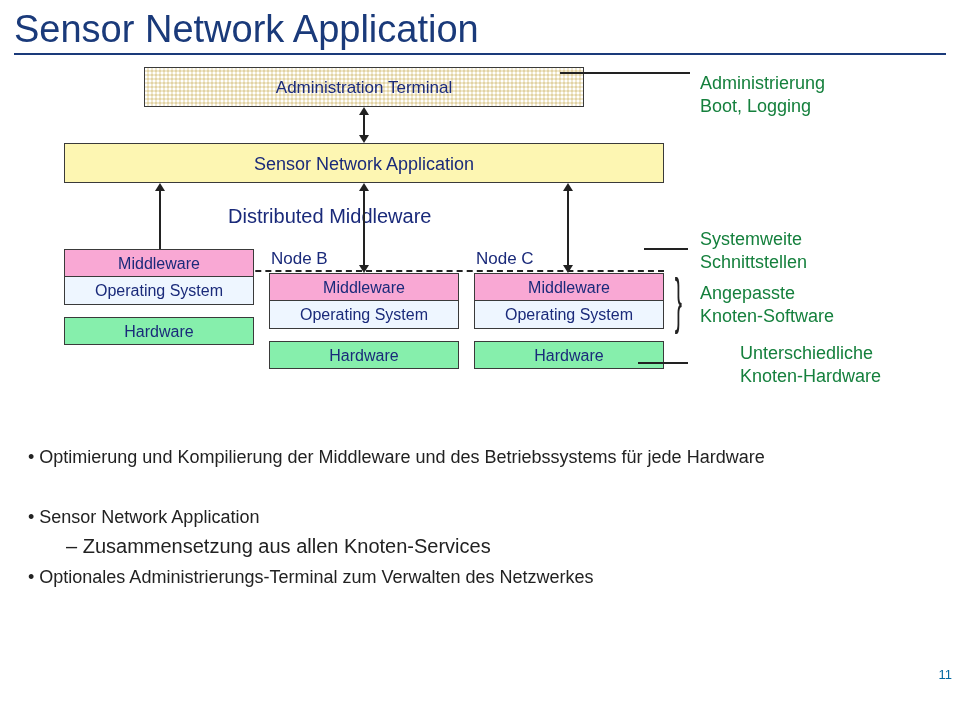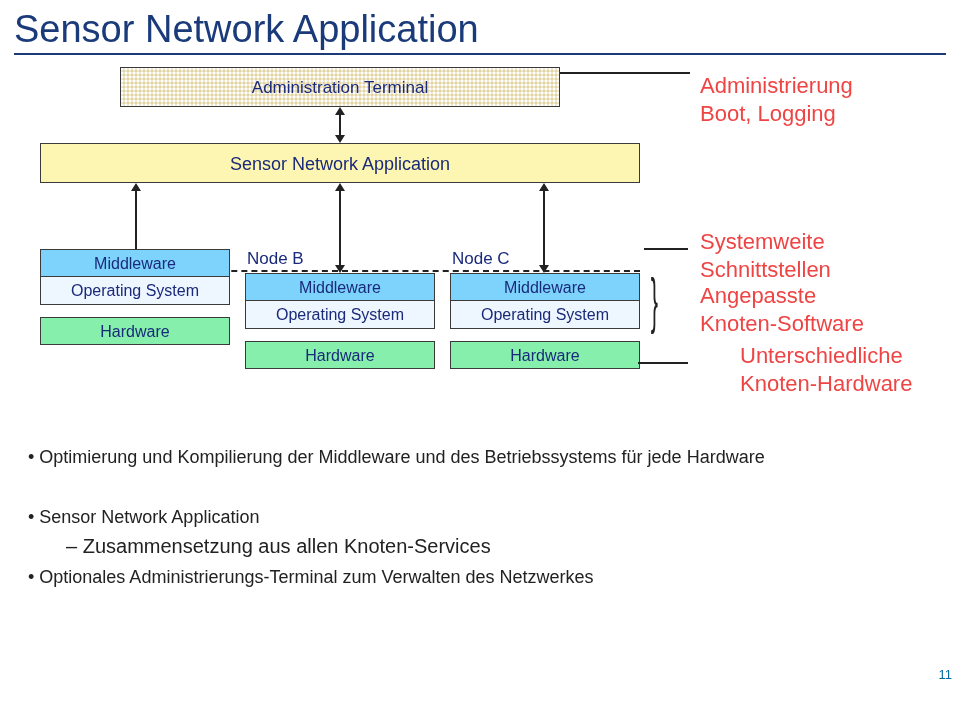--- a/index.html
+++ b/index.html
@@ -1,34 +1,34 @@
 <!DOCTYPE html>
 <html><head>
 <meta charset="utf-8">
 <style>
 *{box-sizing:border-box;margin:0;padding:0}
 body{font-family:Arial,Helvetica,sans-serif;width:960px;height:704px;background:#fff;position:relative;overflow:hidden}
 .title{font-size:38px;color:#1a3a7a;padding:8px 14px 2px}
 .hr{height:2px;background:#1a3a7a;margin:0 14px 12px}
-.stage{position:relative;width:640px;margin-left:40px;height:360px}
+.stage{position:relative;width:640px;margin-left:64px;height:360px}
 .admin{position:absolute;left:80px;top:0;width:440px;height:40px;background:repeating-linear-gradient(90deg,#fff 0 2px,#f0e8cd 2px 4px),repeating-linear-gradient(0deg,#fff 0 2px,#f0e8cd 2px 4px);background-blend-mode:multiply;border:1.5px solid #3a3a3a;text-align:center;line-height:40px;font-size:17px;color:#1a2a7a}
 .app{position:absolute;left:0;top:76px;width:600px;height:40px;background:#fdf6b2;border:1.5px solid #3a3a3a;text-align:center;line-height:40px;font-size:18px;color:#1a2a7a}
 .dmw{position:absolute;left:164px;top:138px;font-size:20px;color:#1a2a7a}
 .nodes{position:absolute;left:0;top:182px;width:600px;display:flex;justify-content:space-between}
 .node{width:190px}
 .nodelbl{font-size:17px;color:#1a2a7a;margin-bottom:4px;padding-left:2px}
 .layer{height:28px;line-height:28px;text-align:center;font-size:16px;color:#1a2a7a;border:1.5px solid #3a3a3a}
-.mw{background:#7dd3fc}
+.mw{background:#f9a8d4}
 .os{background:#eef6ff;border-top:none}
 .hw{background:#86efac;margin-top:12px}
 .dash{position:absolute;border-top:2px dashed #222;height:0}
 .d1{left:0;top:203px;width:600px}
 .brace{position:absolute;left:604px;top:205px;font-size:62px;color:#222;line-height:0.9;transform:scaleX(0.35)}
 .conn{position:absolute;background:#222}
-.annot{position:absolute;font-size:22px;color:#ef4444;line-height:1.25}
+.annot{position:absolute;font-size:18px;color:#15803d;line-height:1.25}
 .a1{left:700px;top:72px}
 .a2{left:700px;top:228px}
 .a3{left:700px;top:282px}
 .a4{left:740px;top:342px}
 .bul{position:absolute;left:28px;font-size:18px;color:#222;line-height:1.35}
 .b1{top:445px}
 .b2{top:505px}
 .b3{top:565px}
 .sub{position:absolute;left:66px;font-size:20px;color:#222}
 .s1{top:535px}
@@ -44,20 +44,21 @@
 <div class="stage">
   <div class="admin">Administration Terminal</div>
 
   <svg class="arrow" style="left:292px;top:40px" width="16" height="36">
     <line x1="8" y1="4" x2="8" y2="32" stroke="#222" stroke-width="2"></line>
     <polygon points="8,0 3,8 13,8" fill="#222"></polygon>
     <polygon points="8,36 3,28 13,28" fill="#222"></polygon>
   </svg>
 
   <div class="app">Sensor Network Application</div>
+  <div class="dmw">Distributed Middleware</div>
   <div class="dash d1"></div>
 
   <svg class="arrow" style="left:88px;top:116px" width="16" height="90">
     <line x1="8" y1="4" x2="8" y2="86" stroke="#222" stroke-width="2"></line>
     <polygon points="8,0 3,8 13,8" fill="#222"></polygon>
     <polygon points="8,90 3,82 13,82" fill="#222"></polygon>
   </svg>
   <svg class="arrow" style="left:292px;top:116px" width="16" height="90">
     <line x1="8" y1="4" x2="8" y2="86" stroke="#222" stroke-width="2"></line>
     <polygon points="8,0 3,8 13,8" fill="#222"></polygon>

